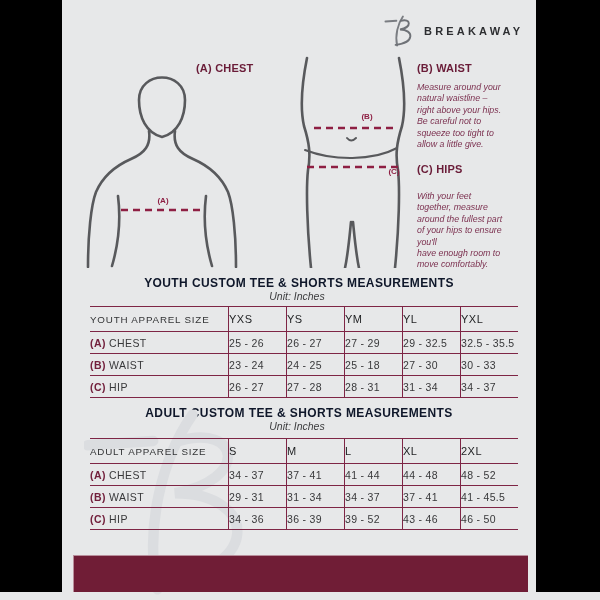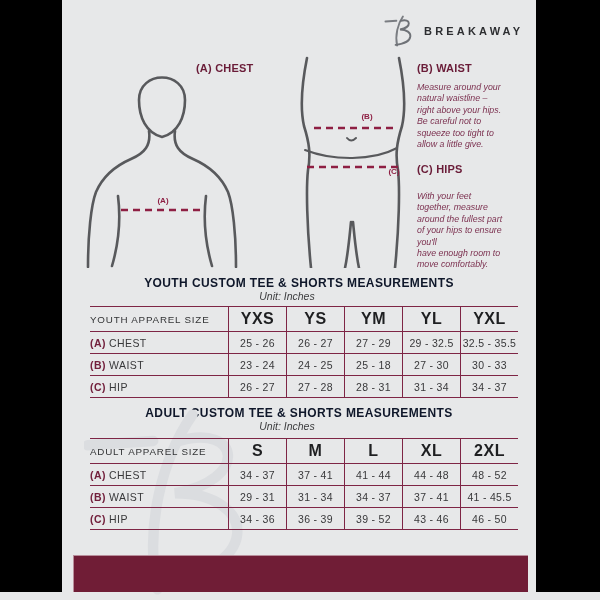--- a/index.html
+++ b/index.html
@@ -26,37 +26,37 @@
 
   
   .g-head{font-size:11px;font-weight:800;color:#6a1c38;letter-spacing:.2px;}
   .g-body{font-size:8.8px;line-height:11.4px;font-style:italic;color:var(--desc_maroon,#7c3150);white-space:pre-line;}
   .gh-a{left:196px;top:62px;} .gb-a{left:196px;top:82px;width:110px;}
   .gh-b{left:417px;top:62px;} .gb-b{left:417px;top:82px;width:118px;}
   .gh-c{left:417px;top:163px;} .gb-c{left:417px;top:183px;width:118px;margin-top:8px;}
 
   
   .tbl-title{left:62px;top:0;width:474px;text-align:center;font-size:12px;font-weight:700;letter-spacing:.4px;color:#0f172a;}
-  .tbl-unit{left:50px;width:474px;text-align:center;font-size:10.5px;font-style:italic;color:#3c3c3e;}
+  .tbl-unit{left:60px;width:474px;text-align:center;font-size:10.5px;font-style:italic;color:#3c3c3e;}
   .t-youth-title{top:276px;} .t-youth-unit{top:290px;}
   .t-adult-title{top:406px;} .t-adult-unit{top:420px;}
   table.size{border-collapse:collapse;table-layout:fixed;width:423px;left:90px;position:absolute;z-index:2;}
   .tbl-youth{top:306px;} .tbl-adult{top:438px;}
   table.size tr{border-bottom:1.5px solid var(--table_line,#7e2545);}
   table.size thead tr{border-top:1.5px solid var(--table_line,#7e2545);}
   table.size th, table.size td{border-left:1.4px solid var(--table_line,#7e2545);padding:0;vertical-align:middle;}
   table.size th:first-child, table.size td:first-child{border-left:none;}
   table.size thead tr{height:25px;}
   table.size tbody tr{height:22px;}
   .tbl-adult tbody tr{height:23px;}
   th.lblcol{width:138px;text-align:left;padding-left:13px;font-size:9.8px;font-weight:400;letter-spacing:.8px;color:#333436;}
-  th.szcol{width:57px;text-align:center;font-size:16px;font-weight:700;color:#1e1f21;letter-spacing:.5px;}
+  th.szcol{width:57px;text-align:left;font-size:11px;font-weight:400;color:#1e1f21;letter-spacing:.5px;}
   td.mlabel{text-align:left;padding-left:13px;font-size:10.5px;color:#38383a;letter-spacing:.4px;}
   td.mlabel .pfx{font-weight:700;color:var(--maroon,#72203c);}
-  td.mval{text-align:center;font-size:10.5px;color:#38383a;letter-spacing:.3px;}
+  td.mval{font-size:10.5px;color:#38383a;letter-spacing:.3px;}
 
   
   .watermark{left:84px;top:406px;width:182px;height:192px;z-index:1;}
   .footer-bar{left:73px;top:555px;width:454px;height:36px;background:var(--footer,#701d36);z-index:2;
               border-top:1px solid rgba(255,255,255,.5);border-left:1px solid rgba(255,255,255,.5);}
 </style>
 </head>
 <body>
 
 <div class="canvas">

